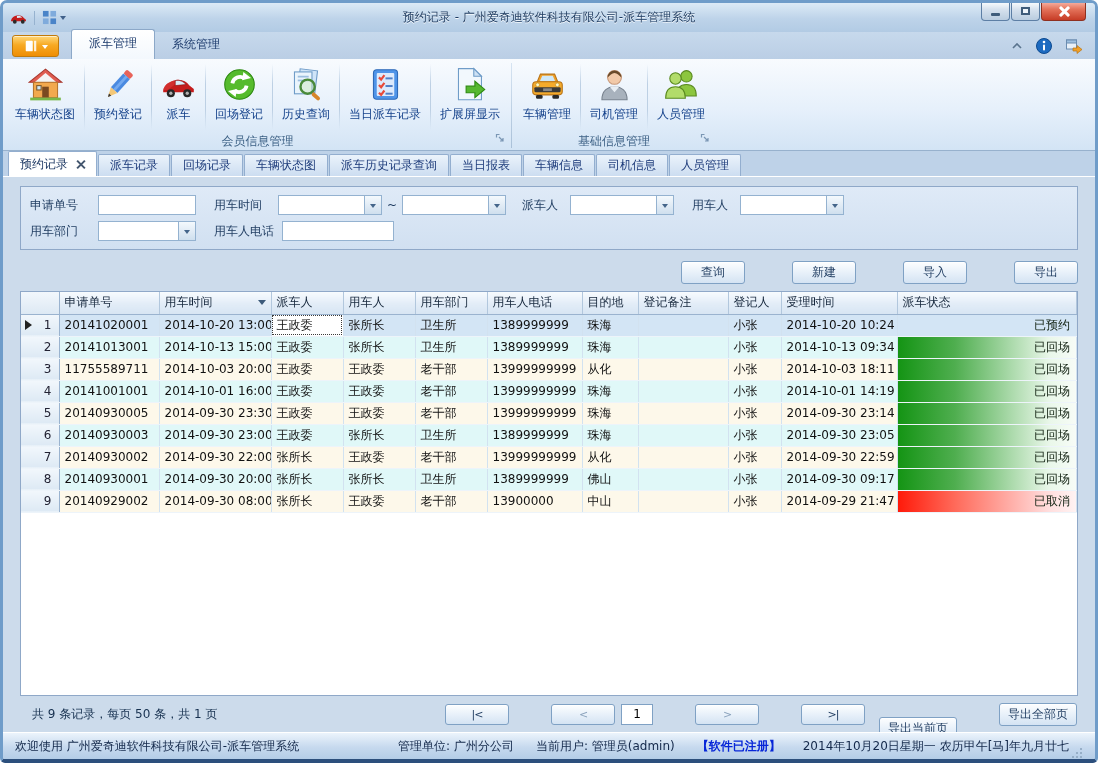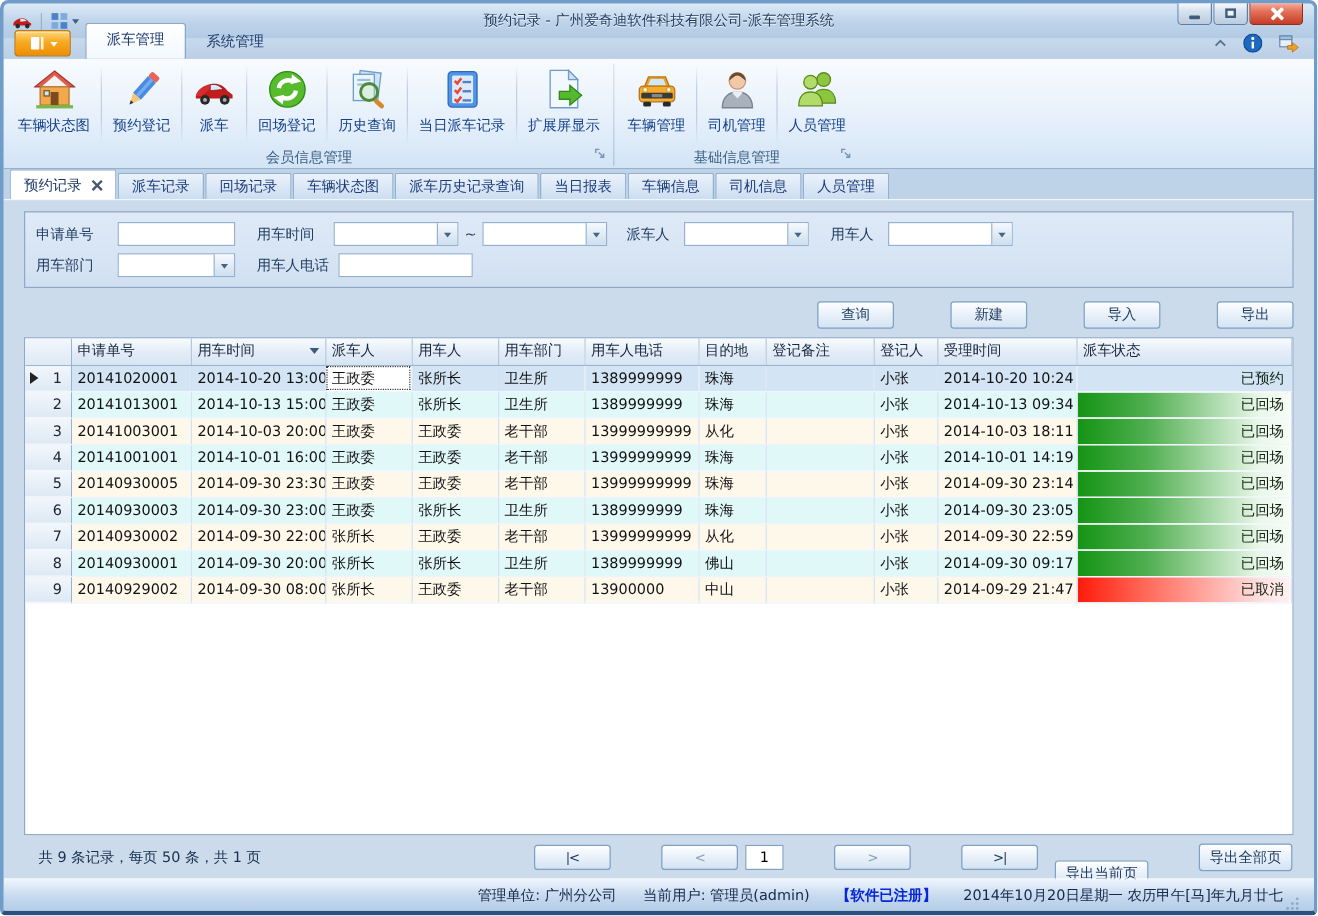--- a/index.html
+++ b/index.html
@@ -15,21 +15,21 @@
   .win-controls{position:absolute;top:-1px;right:9px;display:flex;}
   .win-btn{width:29px;height:19px;border:1px solid #5d7fa5;border-top:none;background:linear-gradient(#fbfdfe,#d7e2ee 40%,#b9ccdf);display:flex;align-items:center;justify-content:center;border-radius:0 0 4px 4px;margin-left:1px;position:relative;}
   .win-btn.close{width:45px;background:linear-gradient(#f7b3a5,#e4735b 40%,#c63c26);border-color:#8e3020;}
   .glyph-min{width:9px;height:3px;background:#3f5c7a;border-radius:1px;margin-top:6px;}
   .glyph-restore{width:9px;height:8px;border:2px solid #3f5c7a;background:#eef4fa;}
   .glyph-close{position:relative;width:12px;height:12px;}
   .glyph-close::before,.glyph-close::after{content:"";position:absolute;left:5px;top:0;width:3px;height:13px;background:#fff;border-radius:1px;}
   .glyph-close::before{transform:rotate(45deg);}
   .glyph-close::after{transform:rotate(-45deg);}
   
-  .tabrow{height:17px;flex:none;display:flex;align-items:flex-end;background:linear-gradient(#c7d9ec,#bacee5);position:relative;}
+  .tabrow{height:27px;flex:none;display:flex;align-items:flex-end;background:linear-gradient(#c7d9ec,#bacee5);position:relative;}
   .app-btn{width:47px;height:22px;margin:0 12px 2px 9px;border-radius:3px;border:1px solid #c07a0c;background:linear-gradient(#ffd87a,#f7a923 45%,#ef8e04);box-shadow:inset 0 1px 0 rgba(255,255,255,.6);display:flex;align-items:center;justify-content:center;gap:4px;}
   .app-caret{width:0;height:0;border:3px solid transparent;border-top:4px solid #fff;margin-top:4px;}
   .rtab{padding:5px 17px 6px;color:#1e3c6e;cursor:default;white-space:nowrap;}
   .rtab.active{background:linear-gradient(#ffffff,#f3f8fd);border:1px solid #8ca8c8;border-bottom:none;border-radius:3px 3px 0 0;padding-bottom:7px;}
   .tabrow-right{position:absolute;right:12px;bottom:5px;display:flex;gap:13px;align-items:center;}
   .tabrow-right span{display:flex;}
   
   .ribbon{height:92px;flex:none;background:linear-gradient(#f8fbfe,#e6f0fb 55%,#d3e4f5);border-bottom:1px solid #97b1cd;display:flex;align-items:stretch;padding:2px 3px 0;}
   .ribbon-group{display:flex;flex-direction:column;}
   .ribbon-buttons{flex:1;display:flex;align-items:stretch;}
@@ -470,21 +470,21 @@
               <td>珠海</td>
               <td></td>
               <td>小张</td>
               <td>2014-10-13 09:34</td>
               <td class="status-cell">
                 <div class="sbar" style="background: linear-gradient(90deg, rgb(20, 148, 20) 0%, rgb(79, 174, 79) 32%, rgb(233, 247, 233) 85%, rgb(247, 252, 247) 100%);">已回场</div>
               </td>
             </tr>
             <tr class="cream">
               <td class="rowhdr">3</td>
-              <td>20141003001</td>
+              <td>11755589711</td>
               <td>2014-10-03 20:00</td>
               <td>王政委</td>
               <td>王政委</td>
               <td>老干部</td>
               <td>13999999999</td>
               <td>从化</td>
               <td></td>
               <td>小张</td>
               <td>2014-10-03 18:11</td>
               <td class="status-cell">
@@ -599,20 +599,21 @@
         <input class="pagebox" value="1" style="">
         <div class="btn pbtn dim">&gt;</div>
         <div class="btn pbtn">&gt;|</div>
         <div class="btn xbtn">导出当前页</div>
         <div class="btn">导出全部页</div>
       </div>
     </div>
   </div>
 
   <div class="statusbar">
+    <span>欢迎使用 广州爱奇迪软件科技有限公司-派车管理系统</span>
     <span class="sb-gap"></span>
     <span class="sb-item">管理单位: 广州分公司</span>
     <span class="sb-item">当前用户: 管理员(admin)</span>
     <span class="license">【软件已注册】</span>
     <span>2014年10月20日星期一 农历甲午[马]年九月廿七</span>
     <span class="grip">
       <svg width="12" height="12" viewBox="0 0 12 12">
           <g fill="#8da6bf">
             <circle cx="10" cy="2" r="1.1"></circle>
             <circle cx="10" cy="6" r="1.1"></circle>

